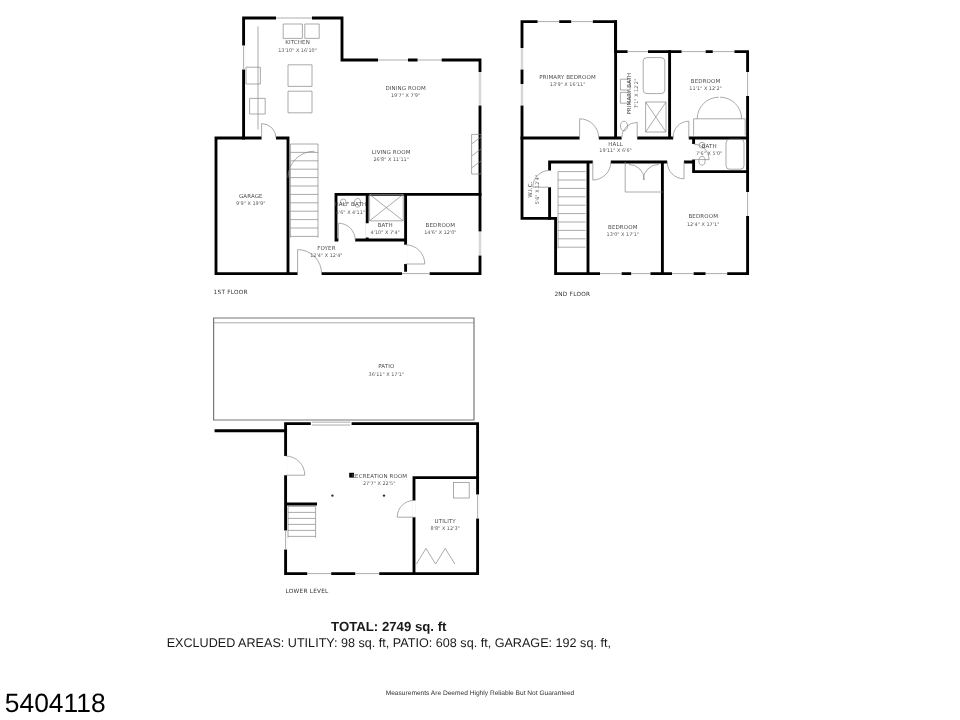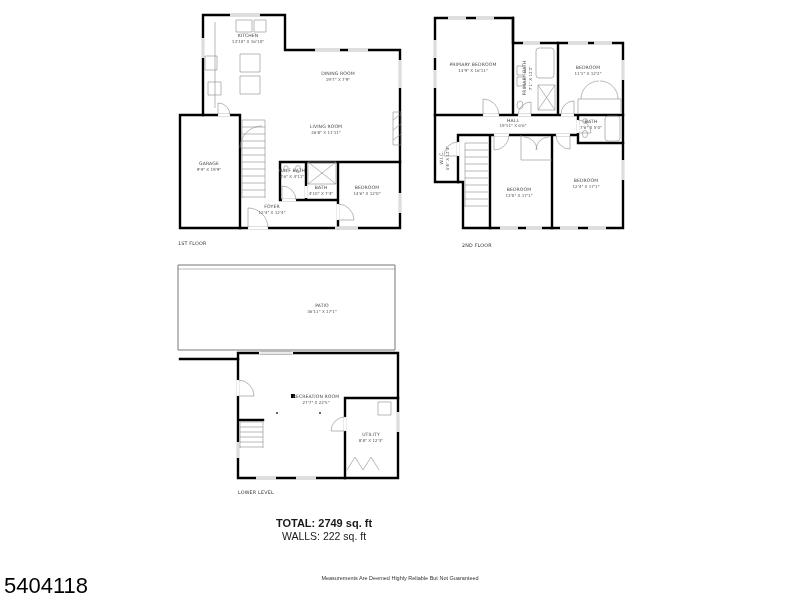--- a/index.html
+++ b/index.html
@@ -169,19 +169,19 @@
         <text class="rd" x="140" y="142">27'7" X 22'5"</text>
         <text class="rn" x="195" y="174">UTILITY</text>
         <text class="rd" x="195" y="180">8'8" X 12'3"</text>
         <text class="fl" x="62" y="232">LOWER LEVEL</text>
       </g>
     </svg>
   </div>
 
   <div class="summary">
     <div class="total">TOTAL: 2749 sq. ft</div>
-    <div>WALLS: 222 sq. ft</div>
+    <div>EXCLUDED AREAS: UTILITY: 98 sq. ft, PATIO: 608 sq. ft, GARAGE: 192 sq. ft,</div>
   </div>
 
   <div class="disclaimer">Measurements Are Deemed Highly Reliable But Not Guaranteed</div>
   <div class="photo-id">5404118</div>
 
 </div>
 
 </body></html>

